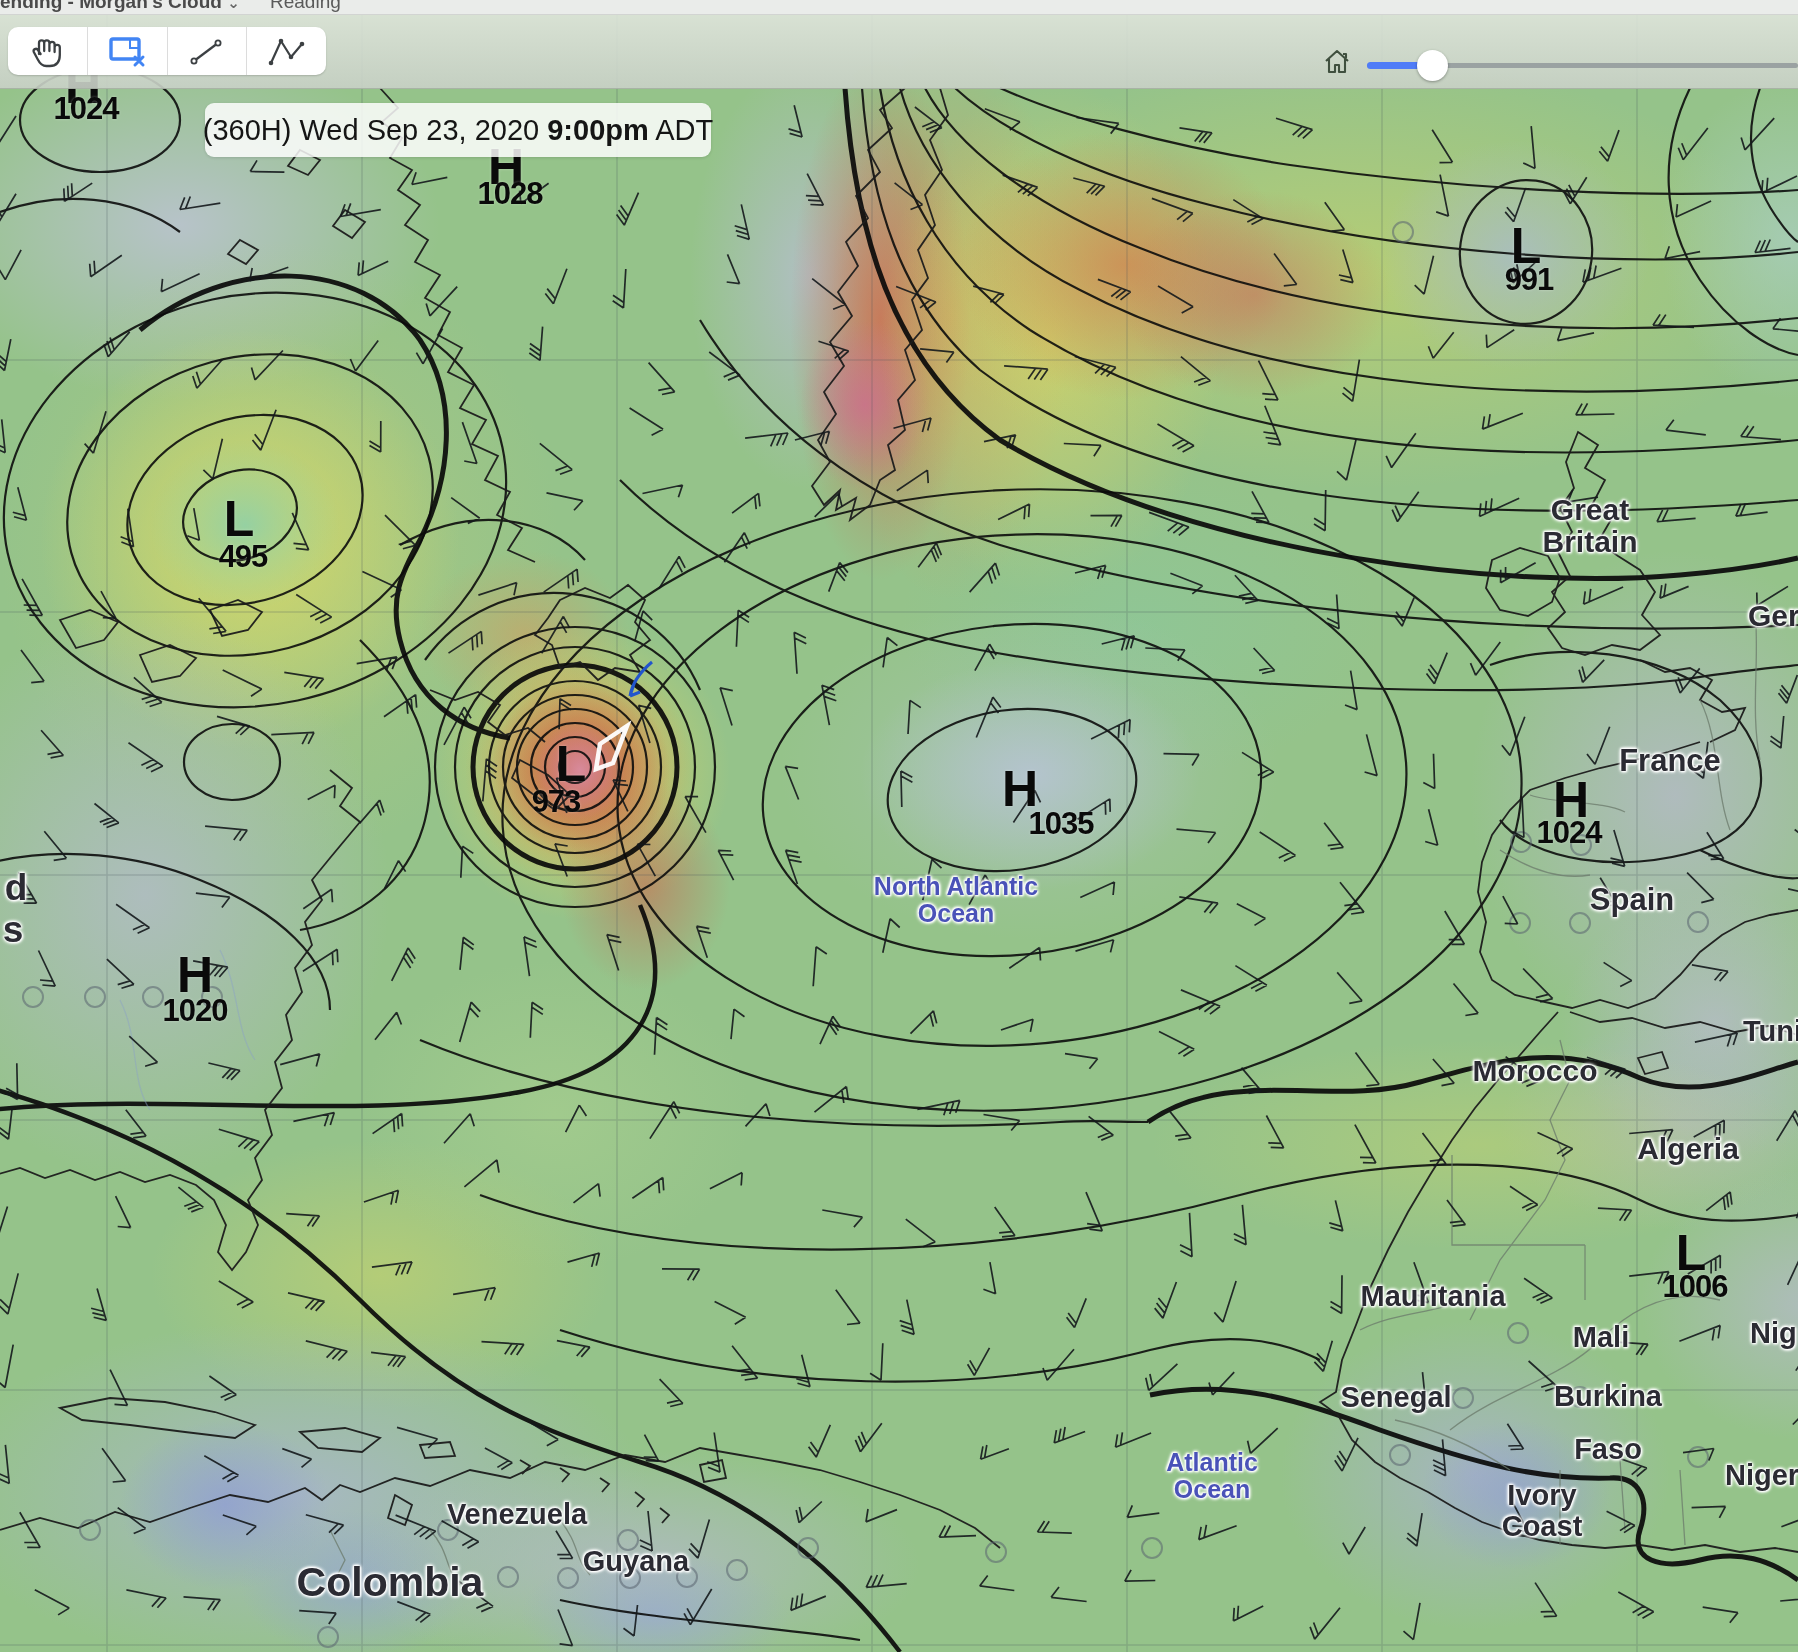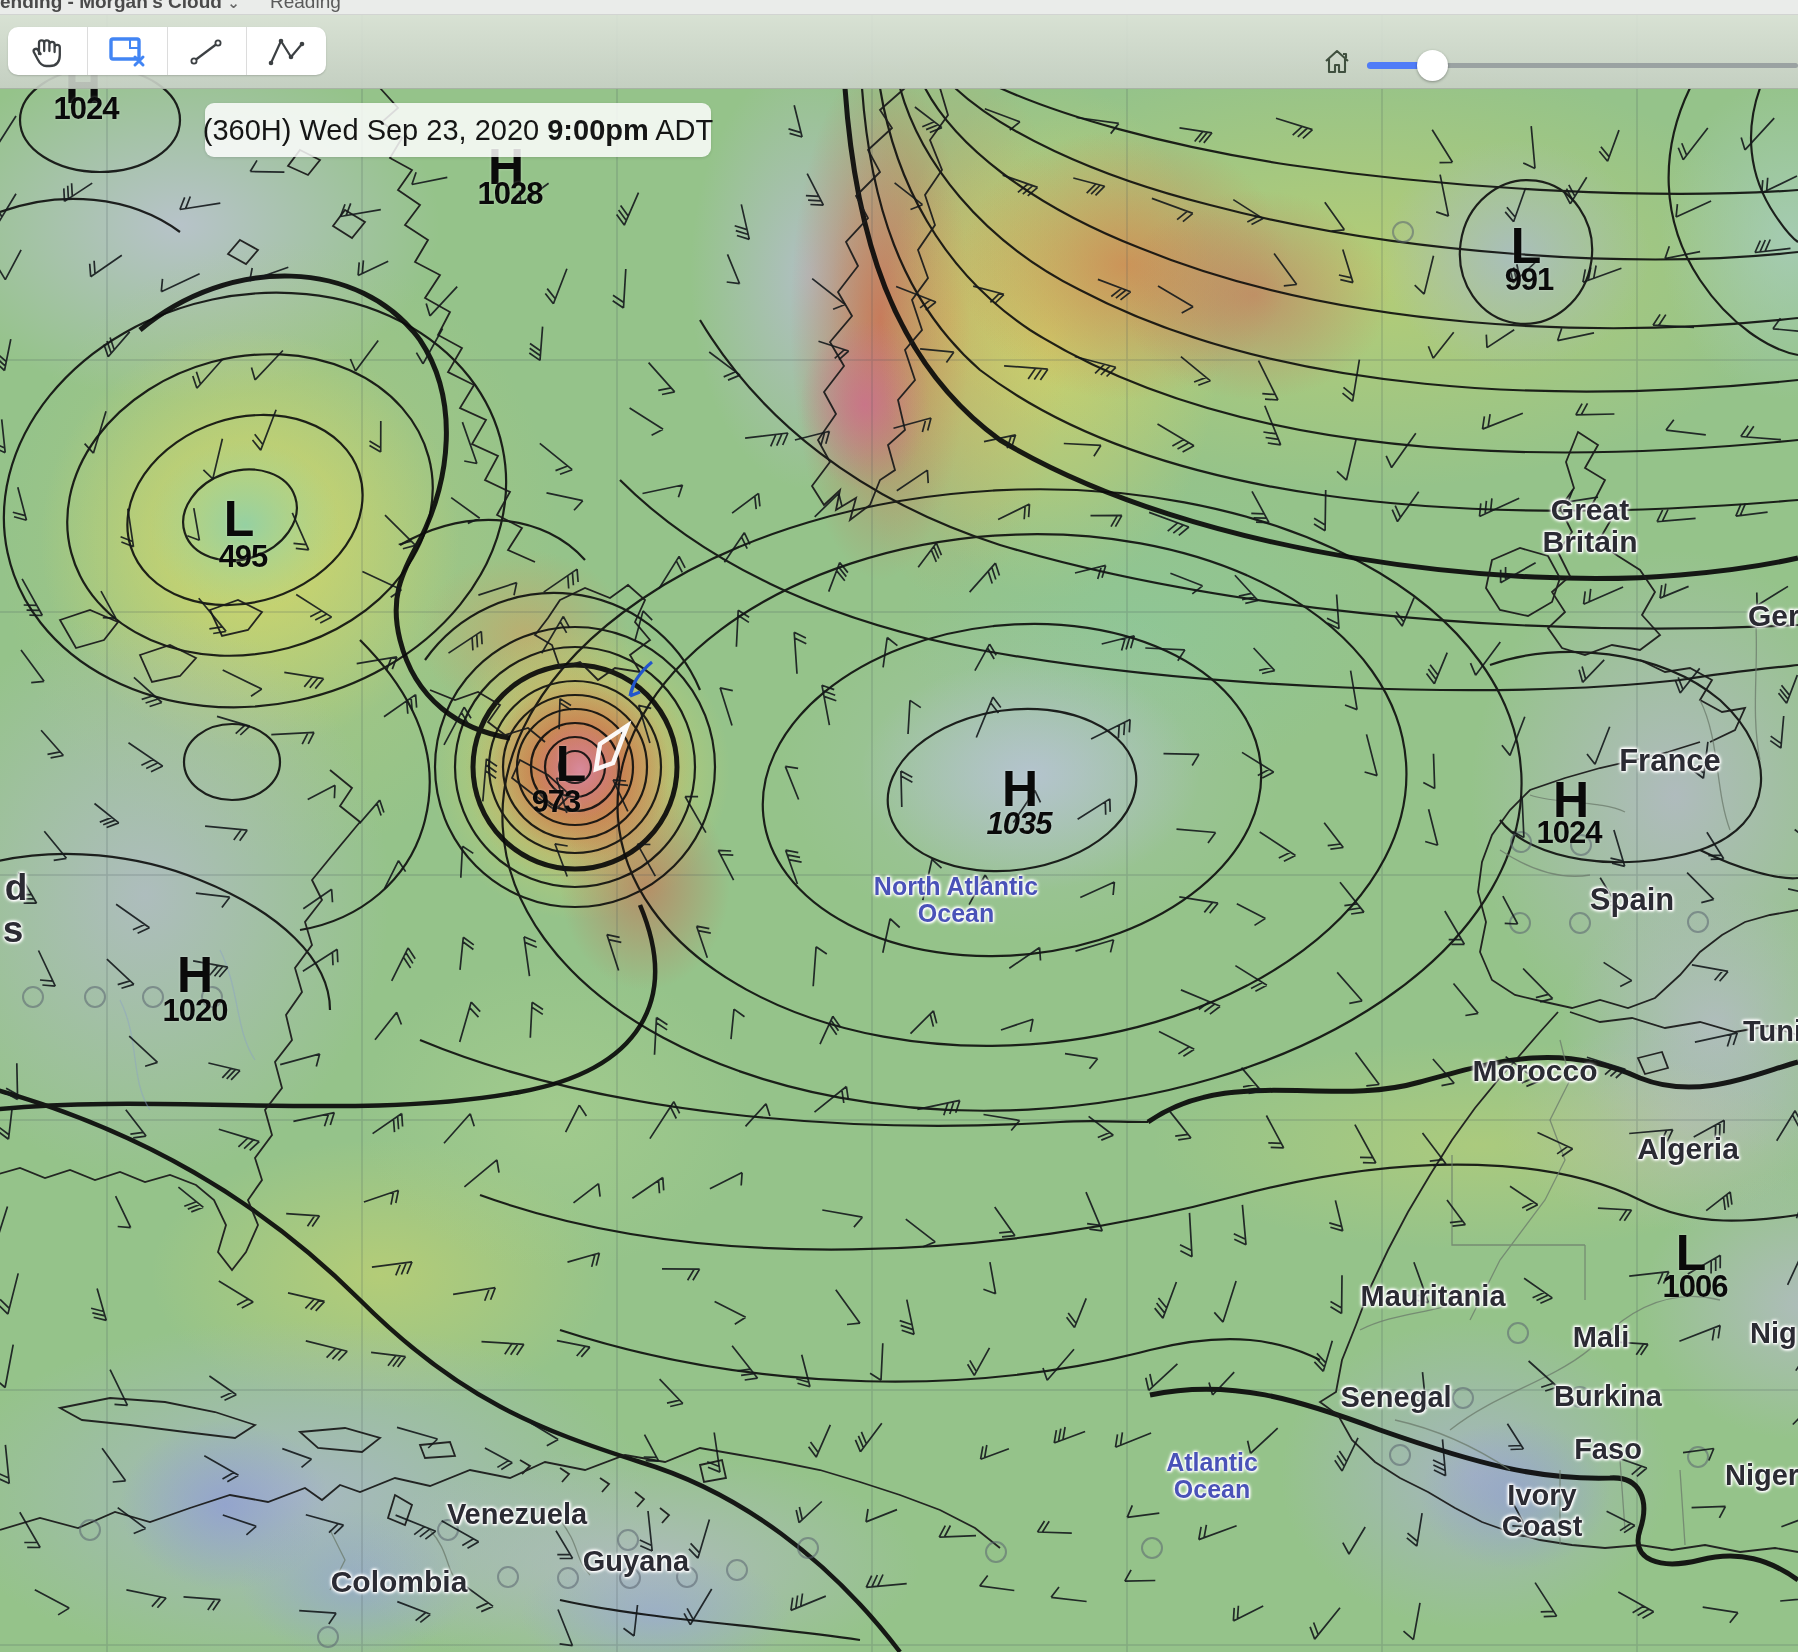--- a/index.html
+++ b/index.html
@@ -231,21 +231,21 @@
       <div class="pl-value" style="left: 86px; top: 108px;">1024</div>
       <div class="pl-letter" style="left: 506px; top: 167px;">H</div>
       <div class="pl-value" style="left: 510px; top: 193px;">1028</div>
       <div class="pl-letter" style="left: 1526px; top: 246px;">L</div>
       <div class="pl-value" style="left: 1529px; top: 279px;">991</div>
       <div class="pl-letter" style="left: 239px; top: 519px;">L</div>
       <div class="pl-value" style="left: 243px; top: 556px;">495</div>
       <div class="pl-letter" style="left: 571px; top: 764px;">L</div>
       <div class="pl-value" style="left: 556px; top: 801px;">973</div>
       <div class="pl-letter" style="left: 1020px; top: 789px;">H</div>
-      <div class="pl-value" style="left: 1019px; top: 823px; font-style: italic;">1035</div>
+      <div class="pl-value" style="left: 1061px; top: 823px;">1035</div>
       <div class="pl-letter" style="left: 1571px; top: 800px;">H</div>
       <div class="pl-value" style="left: 1569px; top: 832px;">1024</div>
       <div class="pl-letter" style="left: 195px; top: 975px;">H</div>
       <div class="pl-value" style="left: 195px; top: 1010px;">1020</div>
       <div class="pl-letter" style="left: 1691px; top: 1253px;">L</div>
       <div class="pl-value" style="left: 1695px; top: 1286px;">1006</div>
       <div class="geo-line" style="font-size: 30px; left: 1590px; top: 510px;">Great</div>
       <div class="geo-line" style="font-size: 30px; left: 1590px; top: 542px;">Britain</div>
       <div class="geo-line left" style="font-size: 30px; left: 1748px; top: 616px;">Ger</div>
       <div class="geo-line" style="font-size: 31px; left: 1670px; top: 761px;">France</div>
@@ -257,21 +257,21 @@
       <div class="geo-line" style="font-size: 29px; left: 1601px; top: 1337px;">Mali</div>
       <div class="geo-line left" style="font-size: 29px; left: 1750px; top: 1333px;">Nig</div>
       <div class="geo-line" style="font-size: 29px; left: 1396px; top: 1397px;">Senegal</div>
       <div class="geo-line" style="font-size: 29px; left: 1608px; top: 1396px;">Burkina</div>
       <div class="geo-line" style="font-size: 29px; left: 1608px; top: 1449px;">Faso</div>
       <div class="geo-line left" style="font-size: 29px; left: 1725px; top: 1475px;">Niger</div>
       <div class="geo-line" style="font-size: 29px; left: 1542px; top: 1495px;">Ivory</div>
       <div class="geo-line" style="font-size: 29px; left: 1542px; top: 1526px;">Coast</div>
       <div class="geo-line" style="font-size: 29px; left: 517px; top: 1514px;">Venezuela</div>
       <div class="geo-line" style="font-size: 29px; left: 636px; top: 1561px;">Guyana</div>
-      <div class="geo-line" style="font-size: 30px; left: 399px; top: 1582px;">Colombia</div>
+      <div class="geo-line" style="font-size: 41px; left: 390px; top: 1582px;">Colombia</div>
       <div class="geo-line" style="font-size: 37px; left: 16px; top: 888px;">d</div>
       <div class="geo-line" style="font-size: 37px; left: 13px; top: 930px;">s</div>
       <div class="geo-line ocean" style="font-size: 25px; left: 956px; top: 886px;">North Atlantic</div>
       <div class="geo-line ocean" style="font-size: 25px; left: 956px; top: 913px;">Ocean</div>
       <div class="geo-line ocean" style="font-size: 25px; left: 1212px; top: 1462px;">Atlantic</div>
       <div class="geo-line ocean" style="font-size: 25px; left: 1212px; top: 1489px;">Ocean</div>
     </div>
 
   <div id="timestamp">
     <span style="white-space:pre;">(360H) Wed Sep 23, 2020 </span>

